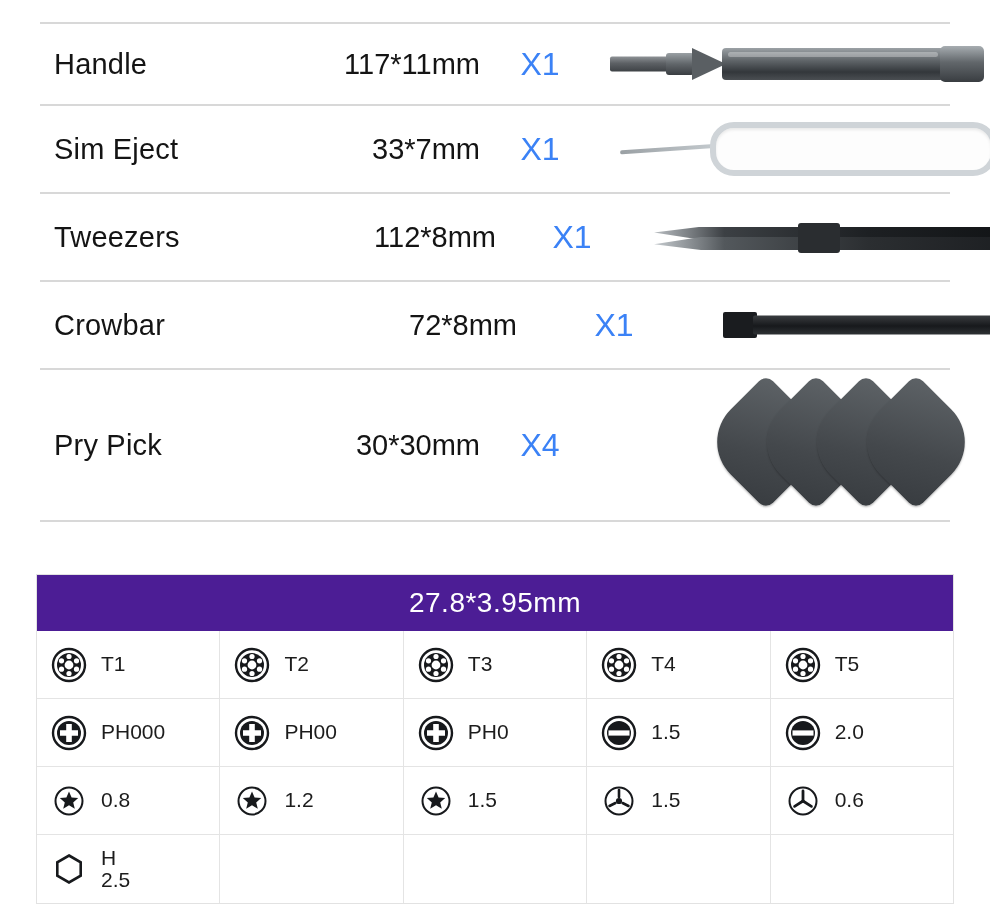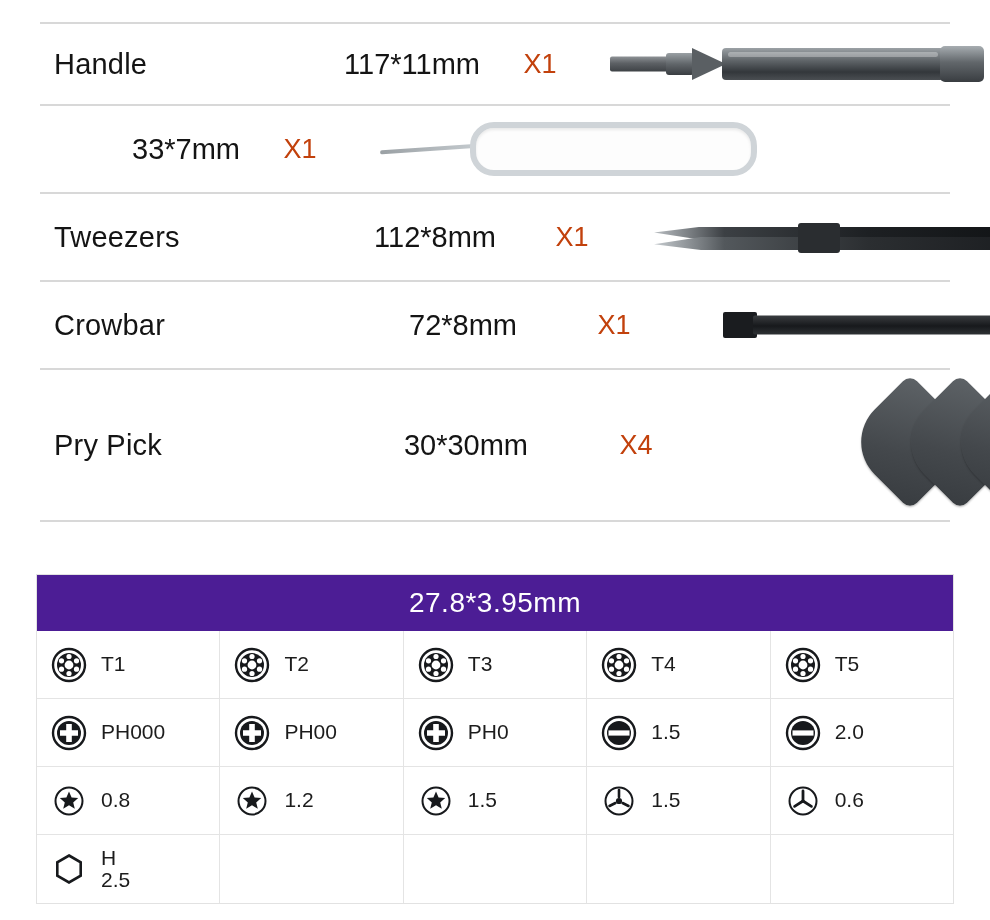--- a/index.html
+++ b/index.html
@@ -46,35 +46,35 @@
   }
   .part-size {
     width: 200px;
     font-size: 29px;
     color: #141414;
     text-align: right;
     box-sizing: border-box;
   }
   .part-qty {
     width: 120px;
-    font-size: 27px;
-    color: #c2410c;
+    font-size: 32px;
+    color: #3b82f6;
     text-align: center;
     box-sizing: border-box;
   }
   .part-img {
     flex: 1;
     height: 100%;
     position: relative;
   }
   .row-h1 { height: 84px; }
   .row-h2 { height: 88px; }
   .row-h3 { height: 88px; gap: 16px; }
   .row-h4 { height: 88px; gap: 37px; }
-  .row-h5 { height: 152px; gap: 48px; }
+  .row-h5 { height: 152px; }
 
   
   .handle-wrap { position: relative; width: 100%; height: 100%; }
   .handle-shaft {
     position: absolute;
     left: 10px; top: 50%;
     transform: translateY(-50%);
     width: 60px; height: 15px;
     background: linear-gradient(to bottom,#8e9296,#5d6165 45%,#3e4246);
     border-radius: 2px;
@@ -273,20 +273,21 @@
           <div class="handle-shaft"></div>
           <div class="handle-collar"></div>
           <div class="handle-cone"></div>
           <div class="handle-body"></div>
           <div class="handle-cap"></div>
         </div>
       </div>
     </div>
 
     <div class="part-row row-h2">
+      <div class="part-name">Sim Eject</div>
       <div class="part-size">33*7mm</div>
       <div class="part-qty">X1</div>
       <div class="part-img">
         <div class="sim-wrap">
           <div class="sim-pin"></div>
           <div class="sim-loop"></div>
         </div>
       </div>
     </div>
 

